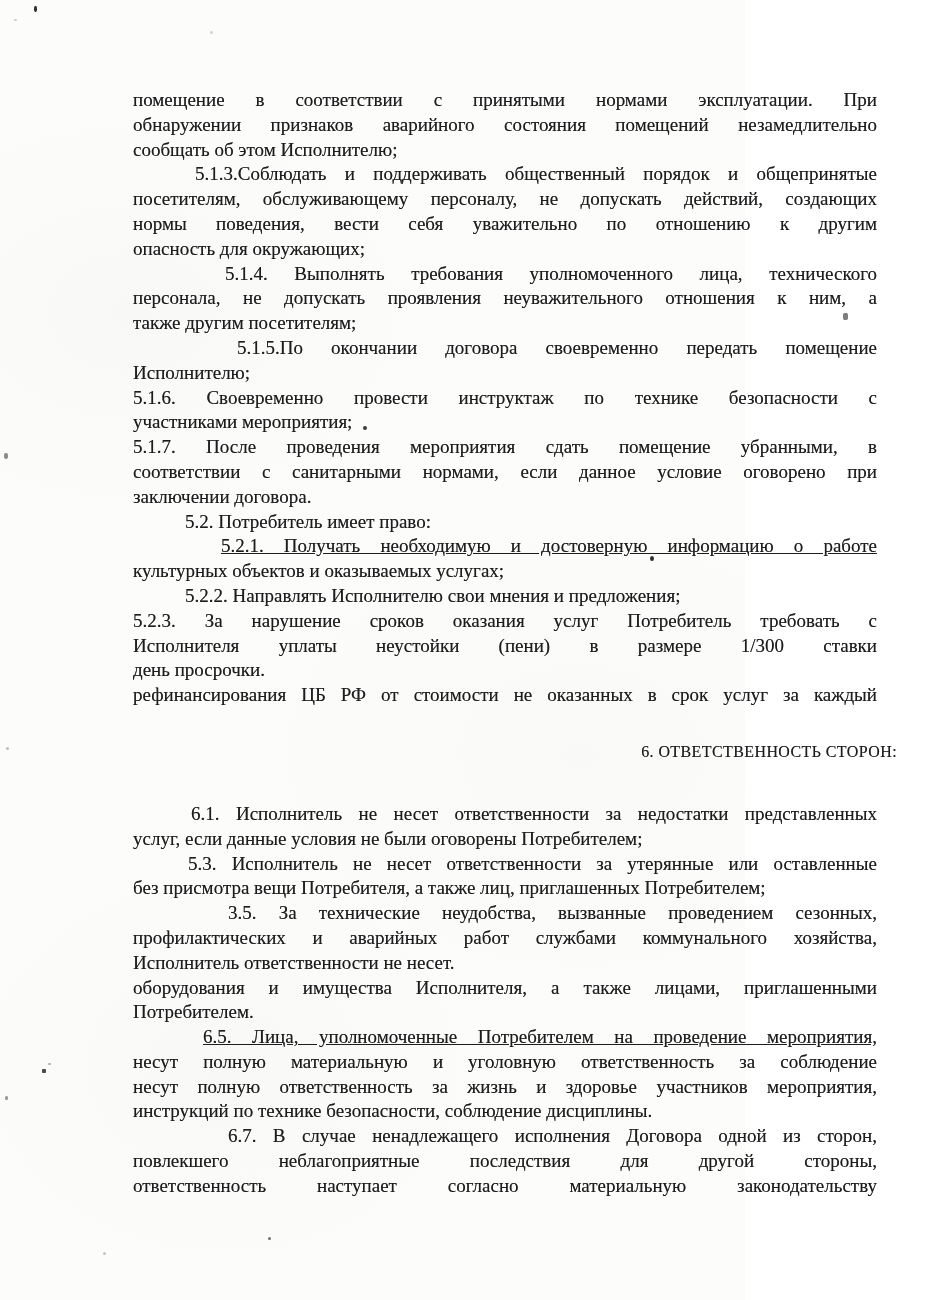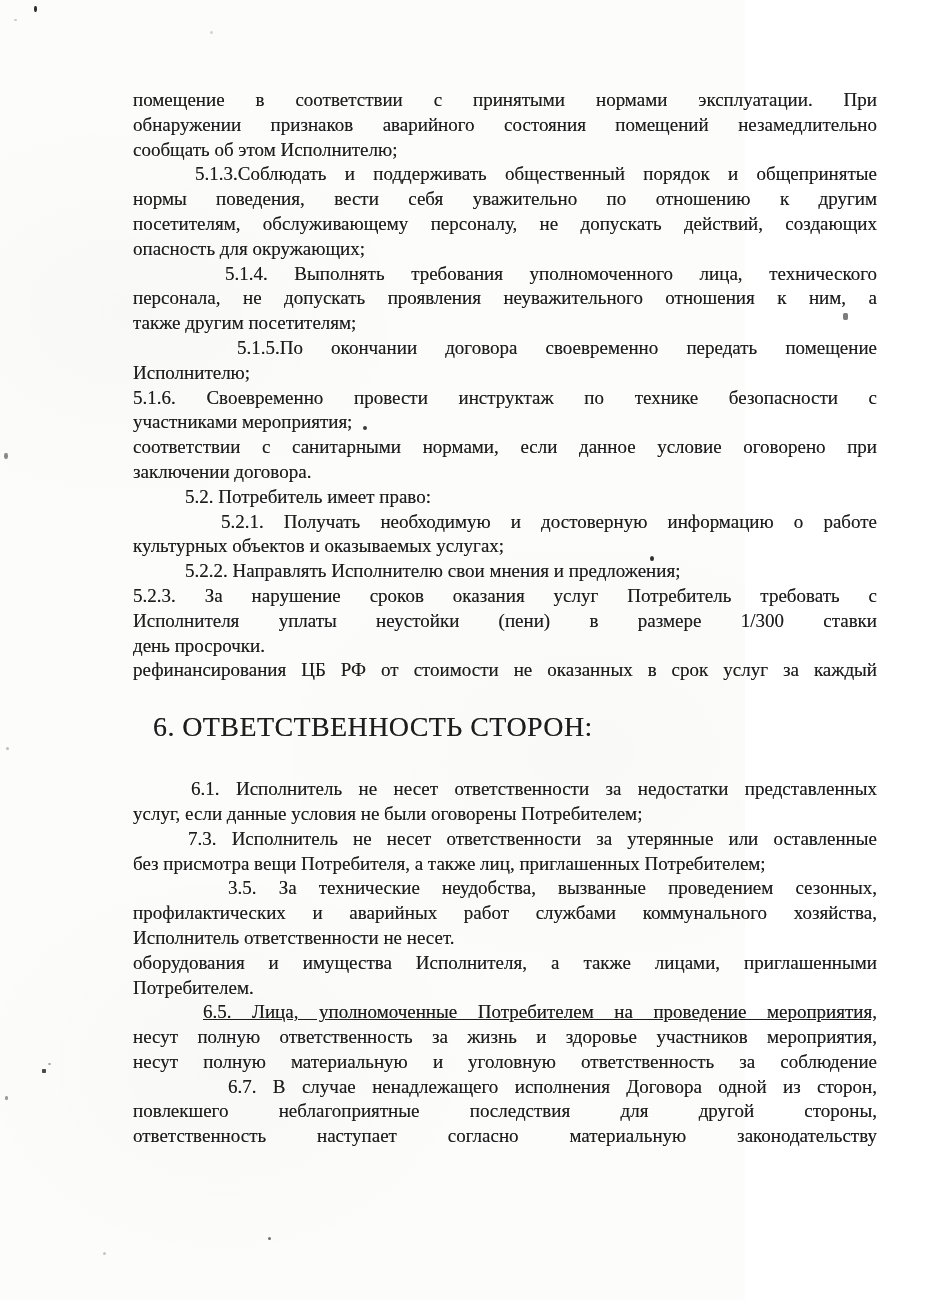--- a/index.html
+++ b/index.html
@@ -38,22 +38,22 @@
     text-align-last: justify;
     white-space: normal;
     height: 24.8px;
     overflow: visible;
   }
   .line.last-left {
     text-align-last: left;
   }
   .heading {
     margin: 30px 0 36px 0;
-    text-align: left;
-    font-size: 28px;
+    text-align: right;
+    font-size: 16px;
     line-height: 28px;
     letter-spacing: 0.4px;
     position: relative;
     left: 20px;
     white-space: nowrap;
   }
   .artifact {
     position: absolute;
     display: block;
   }
@@ -63,79 +63,81 @@
 
 <div class="page">
   <div class="text-block" style="color: rgb(29, 29, 31);">
       <div class="para">
         <div class="line">помещение в соответствии с принятыми нормами эксплуатации. При</div>
         <div class="line">обнаружении признаков аварийного состояния помещений незамедлительно</div>
         <div class="line last-left">сообщать об этом Исполнителю;</div>
       </div>
       <div class="para">
         <div class="line" style="padding-left: 62px;">5.1.3.Соблюдать и поддерживать общественный порядок и общепринятые</div>
+        <div class="line">посетителям, обслуживающему персоналу, не допускать действий, создающих</div>
         <div class="line">нормы поведения, вести себя уважительно по отношению к другим</div>
-        <div class="line">посетителям, обслуживающему персоналу, не допускать действий, создающих</div>
         <div class="line last-left">опасность для окружающих;</div>
       </div>
       <div class="para">
         <div class="line" style="padding-left: 92px;">5.1.4. Выполнять требования уполномоченного лица, технического</div>
         <div class="line">персонала, не допускать проявления неуважительного отношения к ним, а</div>
         <div class="line last-left">также другим посетителям;</div>
       </div>
       <div class="para">
         <div class="line" style="padding-left: 104px;">5.1.5.По окончании договора своевременно передать помещение</div>
         <div class="line last-left">Исполнителю;</div>
       </div>
       <div class="para">
         <div class="line">5.1.6. Своевременно провести инструктаж по технике безопасности с</div>
         <div class="line last-left">участниками мероприятия;</div>
       </div>
       <div class="para">
+        <div class="line">5.1.7. После проведения мероприятия сдать помещение убранными, в</div>
         <div class="line">соответствии с санитарными нормами, если данное условие оговорено при</div>
         <div class="line last-left">заключении договора.</div>
       </div>
       <div class="para">
         <div class="line last-left" style="padding-left: 52px;">5.2. Потребитель имеет право:</div>
       </div>
       <div class="para">
-        <div class="line" style="padding-left: 88px;">5.2.1. Получать необходимую и достоверную информацию о работе</div>
+        <div class="line" style="padding-left: 88px; text-decoration: underline;">5.2.1. Получать необходимую и достоверную информацию о работе</div>
         <div class="line last-left">культурных объектов и оказываемых услугах;</div>
       </div>
       <div class="para">
         <div class="line last-left" style="padding-left: 52px;">5.2.2. Направлять Исполнителю свои мнения и предложения;</div>
       </div>
       <div class="para">
         <div class="line">5.2.3. За нарушение сроков оказания услуг Потребитель требовать с</div>
         <div class="line">Исполнителя уплаты неустойки (пени) в размере 1/300 ставки</div>
         <div class="line last-left">день просрочки.</div>
         <div class="line">рефинансирования ЦБ РФ от стоимости не оказанных в срок услуг за каждый</div>
       </div>
       <div class="heading">6. ОТВЕТСТВЕННОСТЬ СТОРОН:</div>
       <div class="para">
         <div class="line" style="padding-left: 58px;">6.1. Исполнитель не несет ответственности за недостатки представленных</div>
         <div class="line last-left">услуг, если данные условия не были оговорены Потребителем;</div>
       </div>
       <div class="para">
-        <div class="line" style="padding-left: 55px;">7.3. Исполнитель не несет ответственности за утерянные или оставленные</div>
+        <div class="line" style="padding-left: 55px;">5.3. Исполнитель не несет ответственности за утерянные или оставленные</div>
         <div class="line last-left">без присмотра вещи Потребителя, а также лиц, приглашенных Потребителем;</div>
       </div>
       <div class="para">
         <div class="line" style="padding-left: 95px;">3.5. За технические неудобства, вызванные проведением сезонных,</div>
         <div class="line">профилактических и аварийных работ службами коммунального хозяйства,</div>
         <div class="line last-left">Исполнитель ответственности не несет.</div>
       </div>
       <div class="para">
         <div class="line">оборудования и имущества Исполнителя, а также лицами, приглашенными</div>
         <div class="line last-left">Потребителем.</div>
       </div>
       <div class="para">
         <div class="line" style="padding-left: 70px; text-decoration: underline;">6.5. Лица, уполномоченные Потребителем на проведение мероприятия,</div>
+        <div class="line">несут полную материальную и уголовную ответственность за соблюдение</div>
         <div class="line">несут полную ответственность за жизнь и здоровье участников мероприятия,</div>
-        <div class="line">несут полную материальную и уголовную ответственность за соблюдение</div>
+        <div class="line last-left">инструкций по технике безопасности, соблюдение дисциплины.</div>
       </div>
       <div class="para">
         <div class="line" style="padding-left: 95px;">6.7. В случае ненадлежащего исполнения Договора одной из сторон,</div>
         <div class="line">повлекшего неблагоприятные последствия для другой стороны,</div>
         <div class="line">ответственность наступает согласно материальную законодательству</div>
       </div>
     </div>
 <span class="artifact" style="left: 34px; top: 6px; width: 3px; height: 6px; background: rgb(47, 47, 47); border-radius: 40%;"></span>
     <span class="artifact" style="left: 14px; top: 19px; width: 3px; height: 2px; background: rgb(201, 201, 201); border-radius: 50%;"></span>
     <span class="artifact" style="left: 210px; top: 31px; width: 3px; height: 3px; background: rgb(210, 210, 210); border-radius: 50%;"></span>

